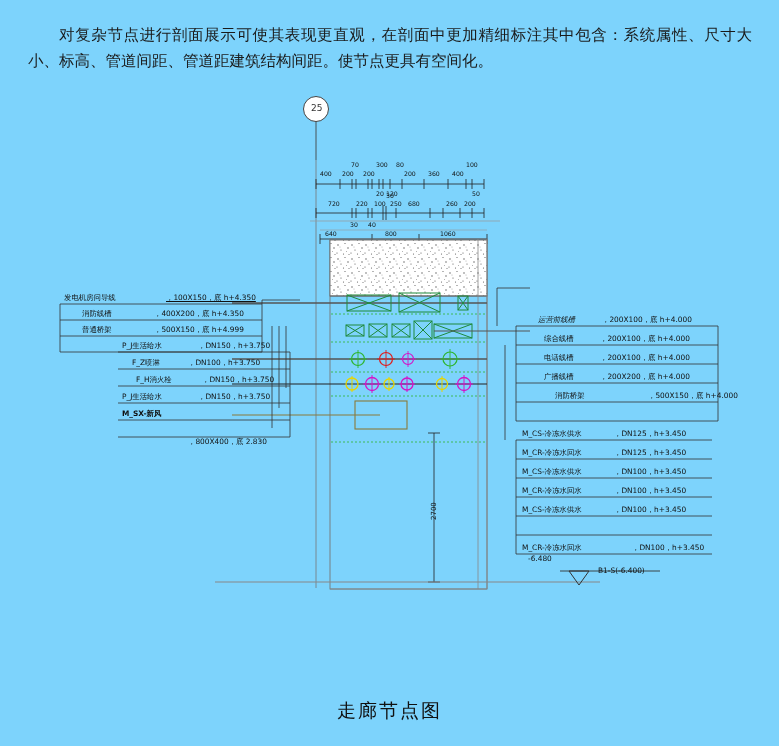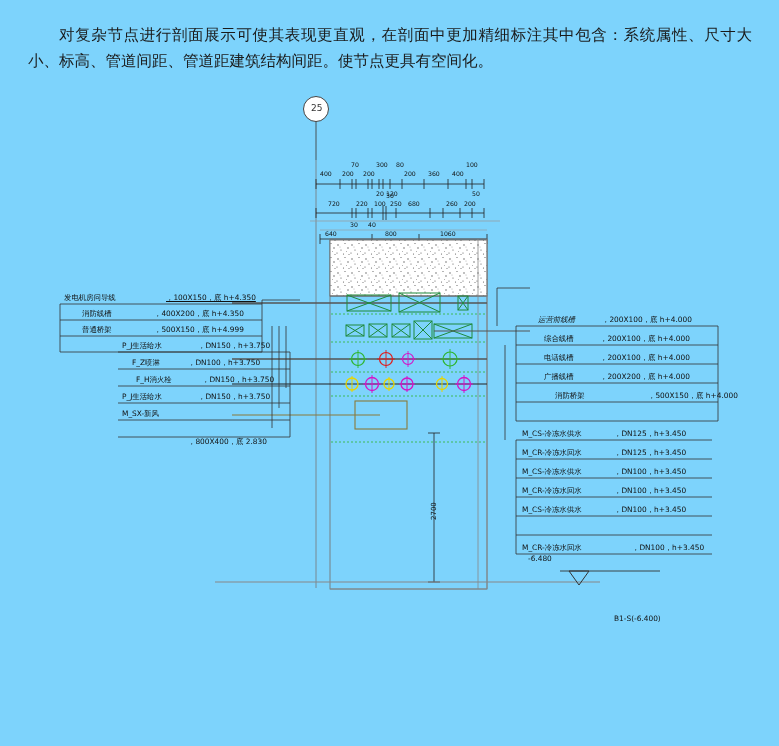--- a/index.html
+++ b/index.html
@@ -325,21 +325,21 @@
       <span class="dimtxt" style="left:325px;top:142px;">640</span>
       <span class="dimtxt" style="left:385px;top:142px;">800</span>
       <span class="dimtxt" style="left:440px;top:142px;">1060</span>
     </div>
 
     <span class="gridnum" style="left:311px;top:15px;">25</span>
 
     <span class="vdim" style="left:430px;top:432px;">2700</span>
 
     <span class="elevtxt" style="left:528px;top:466px;">-6.480</span>
-    <span class="elevtxt" style="left:614px;top:478px;margin-top:48px;">B1-S(-6.400)</span>
+    <span class="elevtxt" style="left:598px;top:478px;">B1-S(-6.400)</span>
 
     <div>
       <div class="lbl" style="left:64px;top:205px;width:196px;">
         <span class="sys" style="position:absolute;left:0;">发电机房问导线</span>
         <span class="spec" style="position:absolute;left:102px;text-decoration:underline;">，100X150，底 h+4.350</span>
       </div>
       <div class="lbl" style="left:64px;top:221px;width:196px;">
         <span class="sys" style="position:absolute;left:18px;">消防线槽</span>
         <span class="spec" style="position:absolute;left:90px;">，400X200，底 h+4.350</span>
       </div>
@@ -357,21 +357,21 @@
       </div>
       <div class="lbl" style="left:122px;top:287px;width:170px;">
         <span class="sys" style="position:absolute;left:14px;">F_H消火栓</span>
         <span class="spec" style="position:absolute;left:80px;">，DN150，h+3.750</span>
       </div>
       <div class="lbl" style="left:122px;top:304px;width:170px;">
         <span class="sys" style="position:absolute;left:0;">P_J生活给水</span>
         <span class="spec" style="position:absolute;left:76px;">，DN150，h+3.750</span>
       </div>
       <div class="lbl" style="left:122px;top:321px;width:176px;">
-        <span class="sys" style="position:absolute;left:0;">M_SX-新风</span>
+        <span class="sys" style="position:absolute;left:0;font-weight:bold;">M_SX-新风</span>
         <span class="spec" style="position:absolute;left:66px;margin-top:28px;">，800X400，底 2.830</span>
       </div>
     </div>
 
     <div>
       <div class="lbl" style="left:522px;top:227px;width:196px;">
         <span class="sys" style="position:absolute;left:16px;font-style:italic;">运营前线槽</span>
         <span class="spec" style="position:absolute;left:80px;">，200X100，底 h+4.000</span>
       </div>
       <div class="lbl" style="left:522px;top:246px;width:196px;">
@@ -411,14 +411,15 @@
         <span class="spec" style="position:absolute;left:92px;">，DN100，h+3.450</span>
       </div>
       <div class="lbl" style="left:522px;top:455px;width:196px;">
         <span class="sys" style="position:absolute;left:0;">M_CR-冷冻水回水</span>
         <span class="spec" style="position:absolute;left:110px;">，DN100，h+3.450</span>
       </div>
     </div>
 
   </div>
 
+  <div id="caption">走廊节点图</div>
 
 </div>
 
 </body></html>

